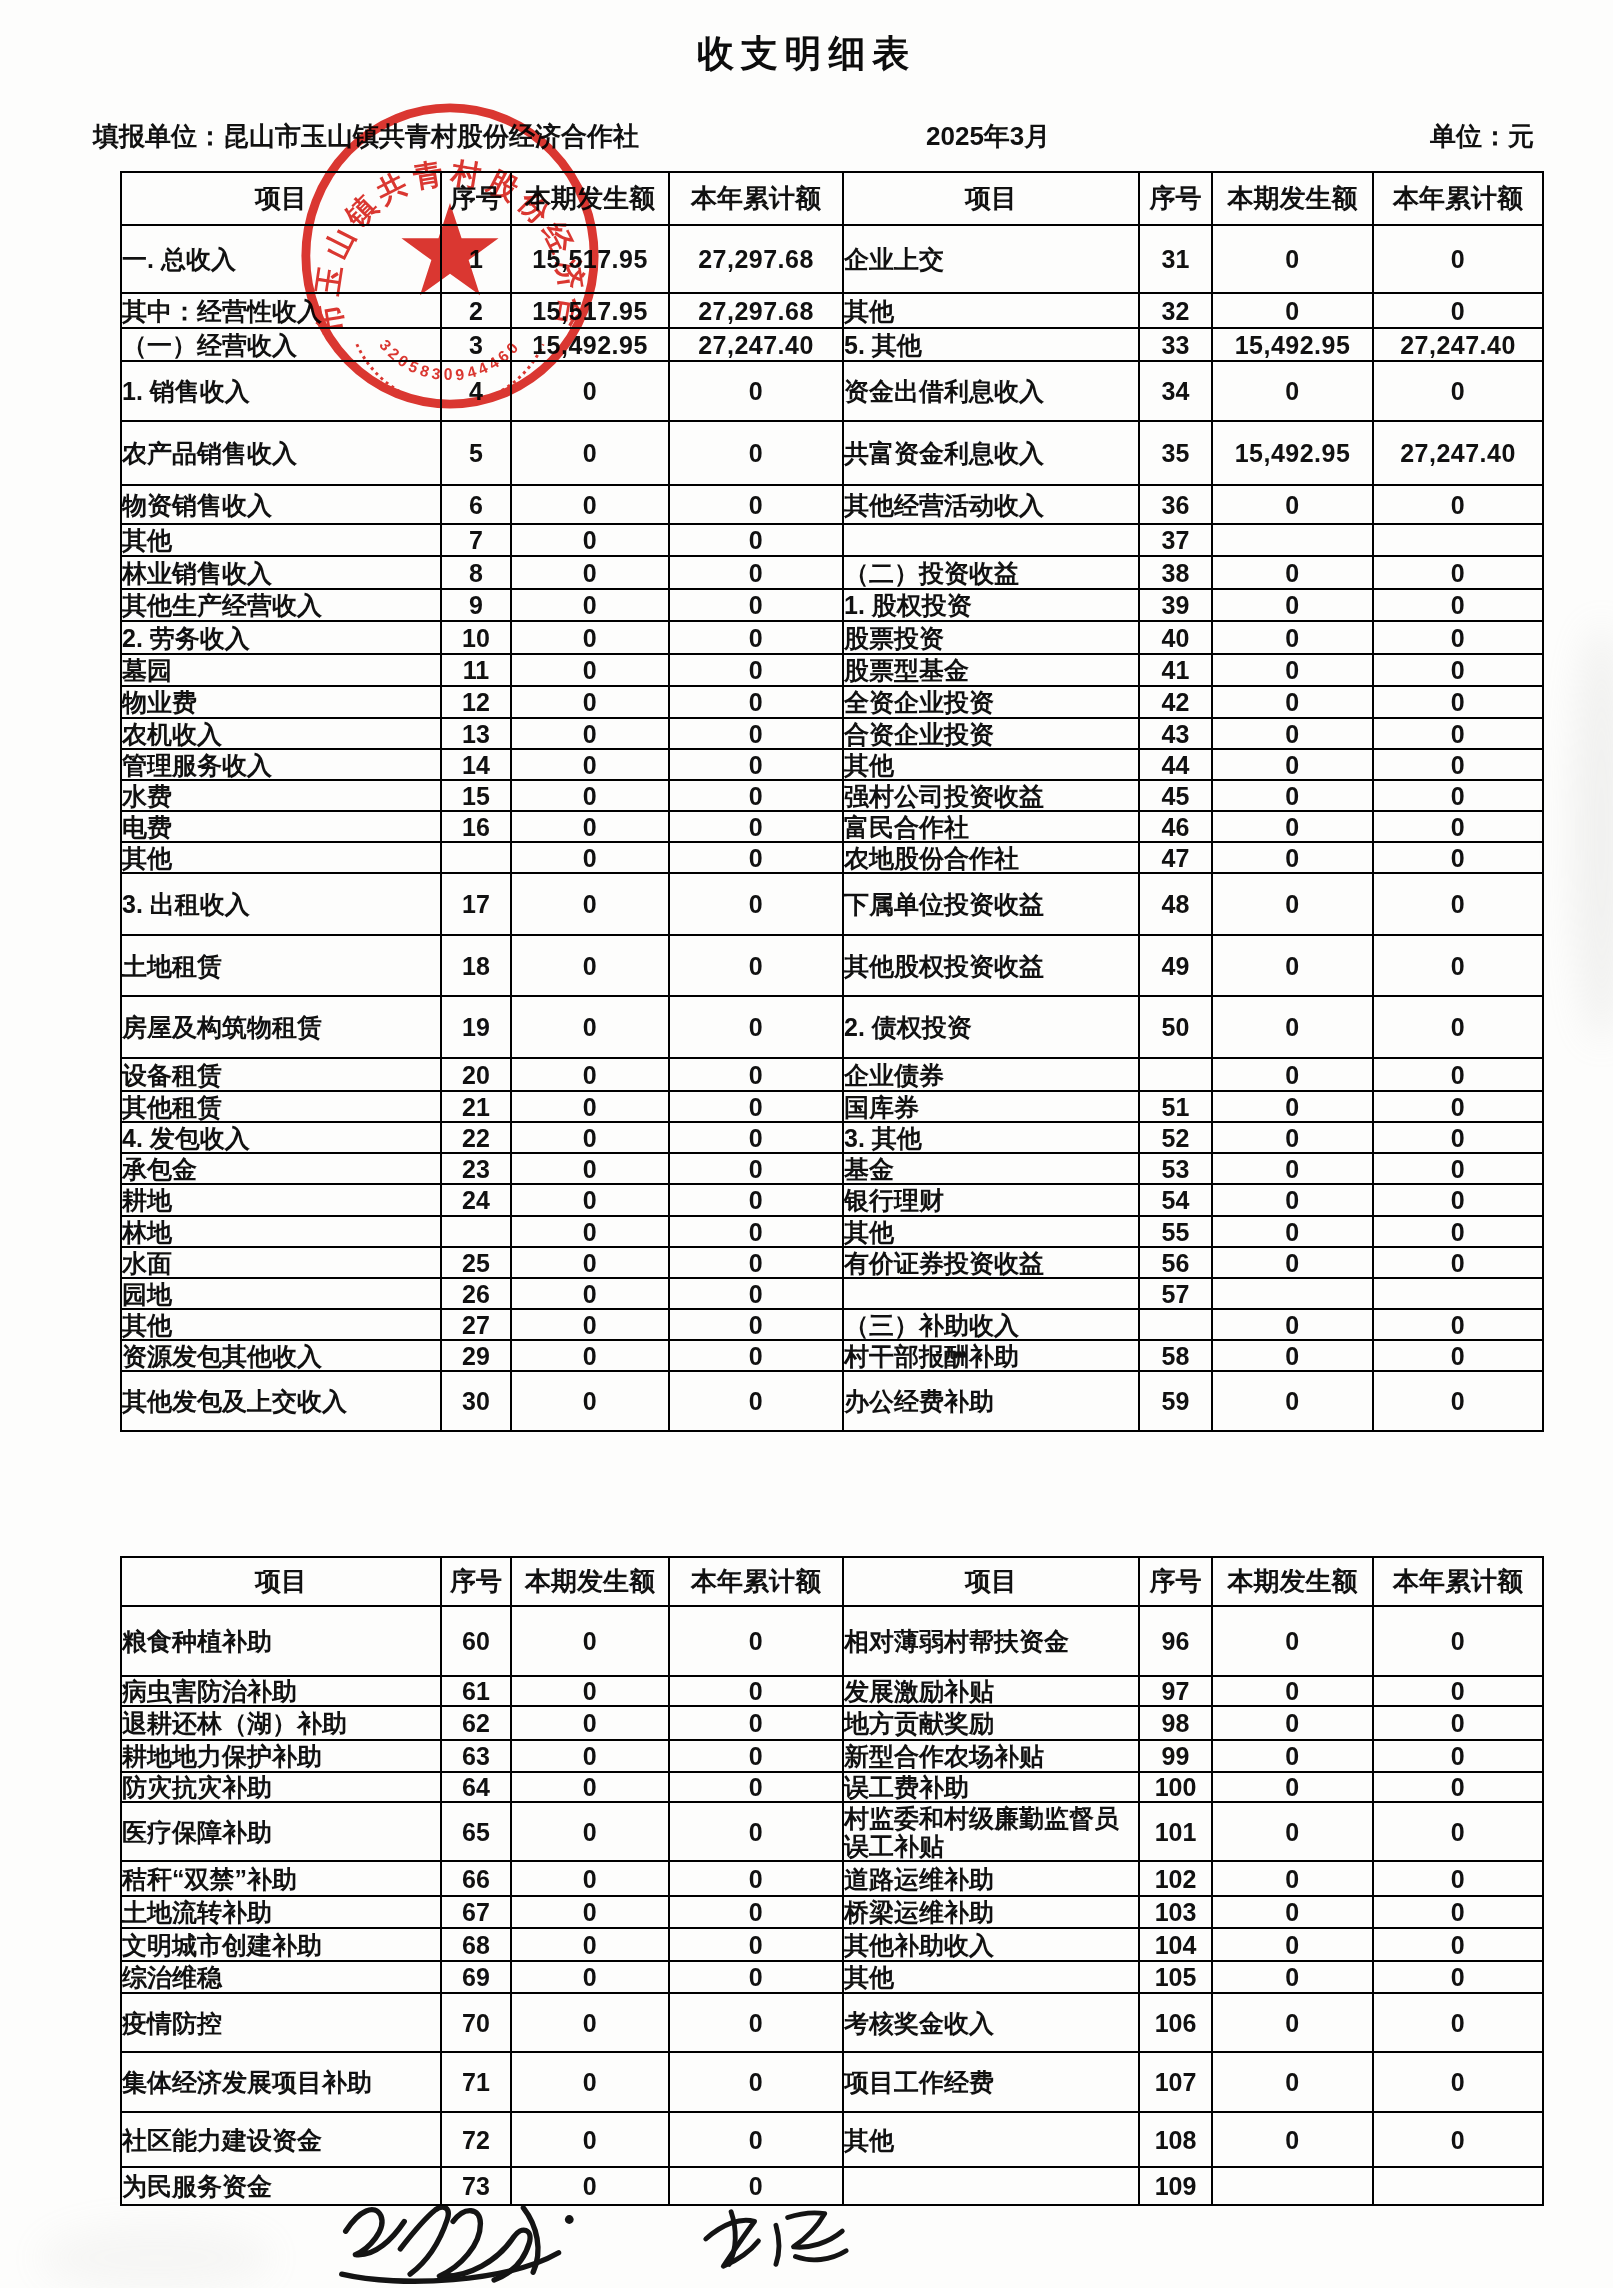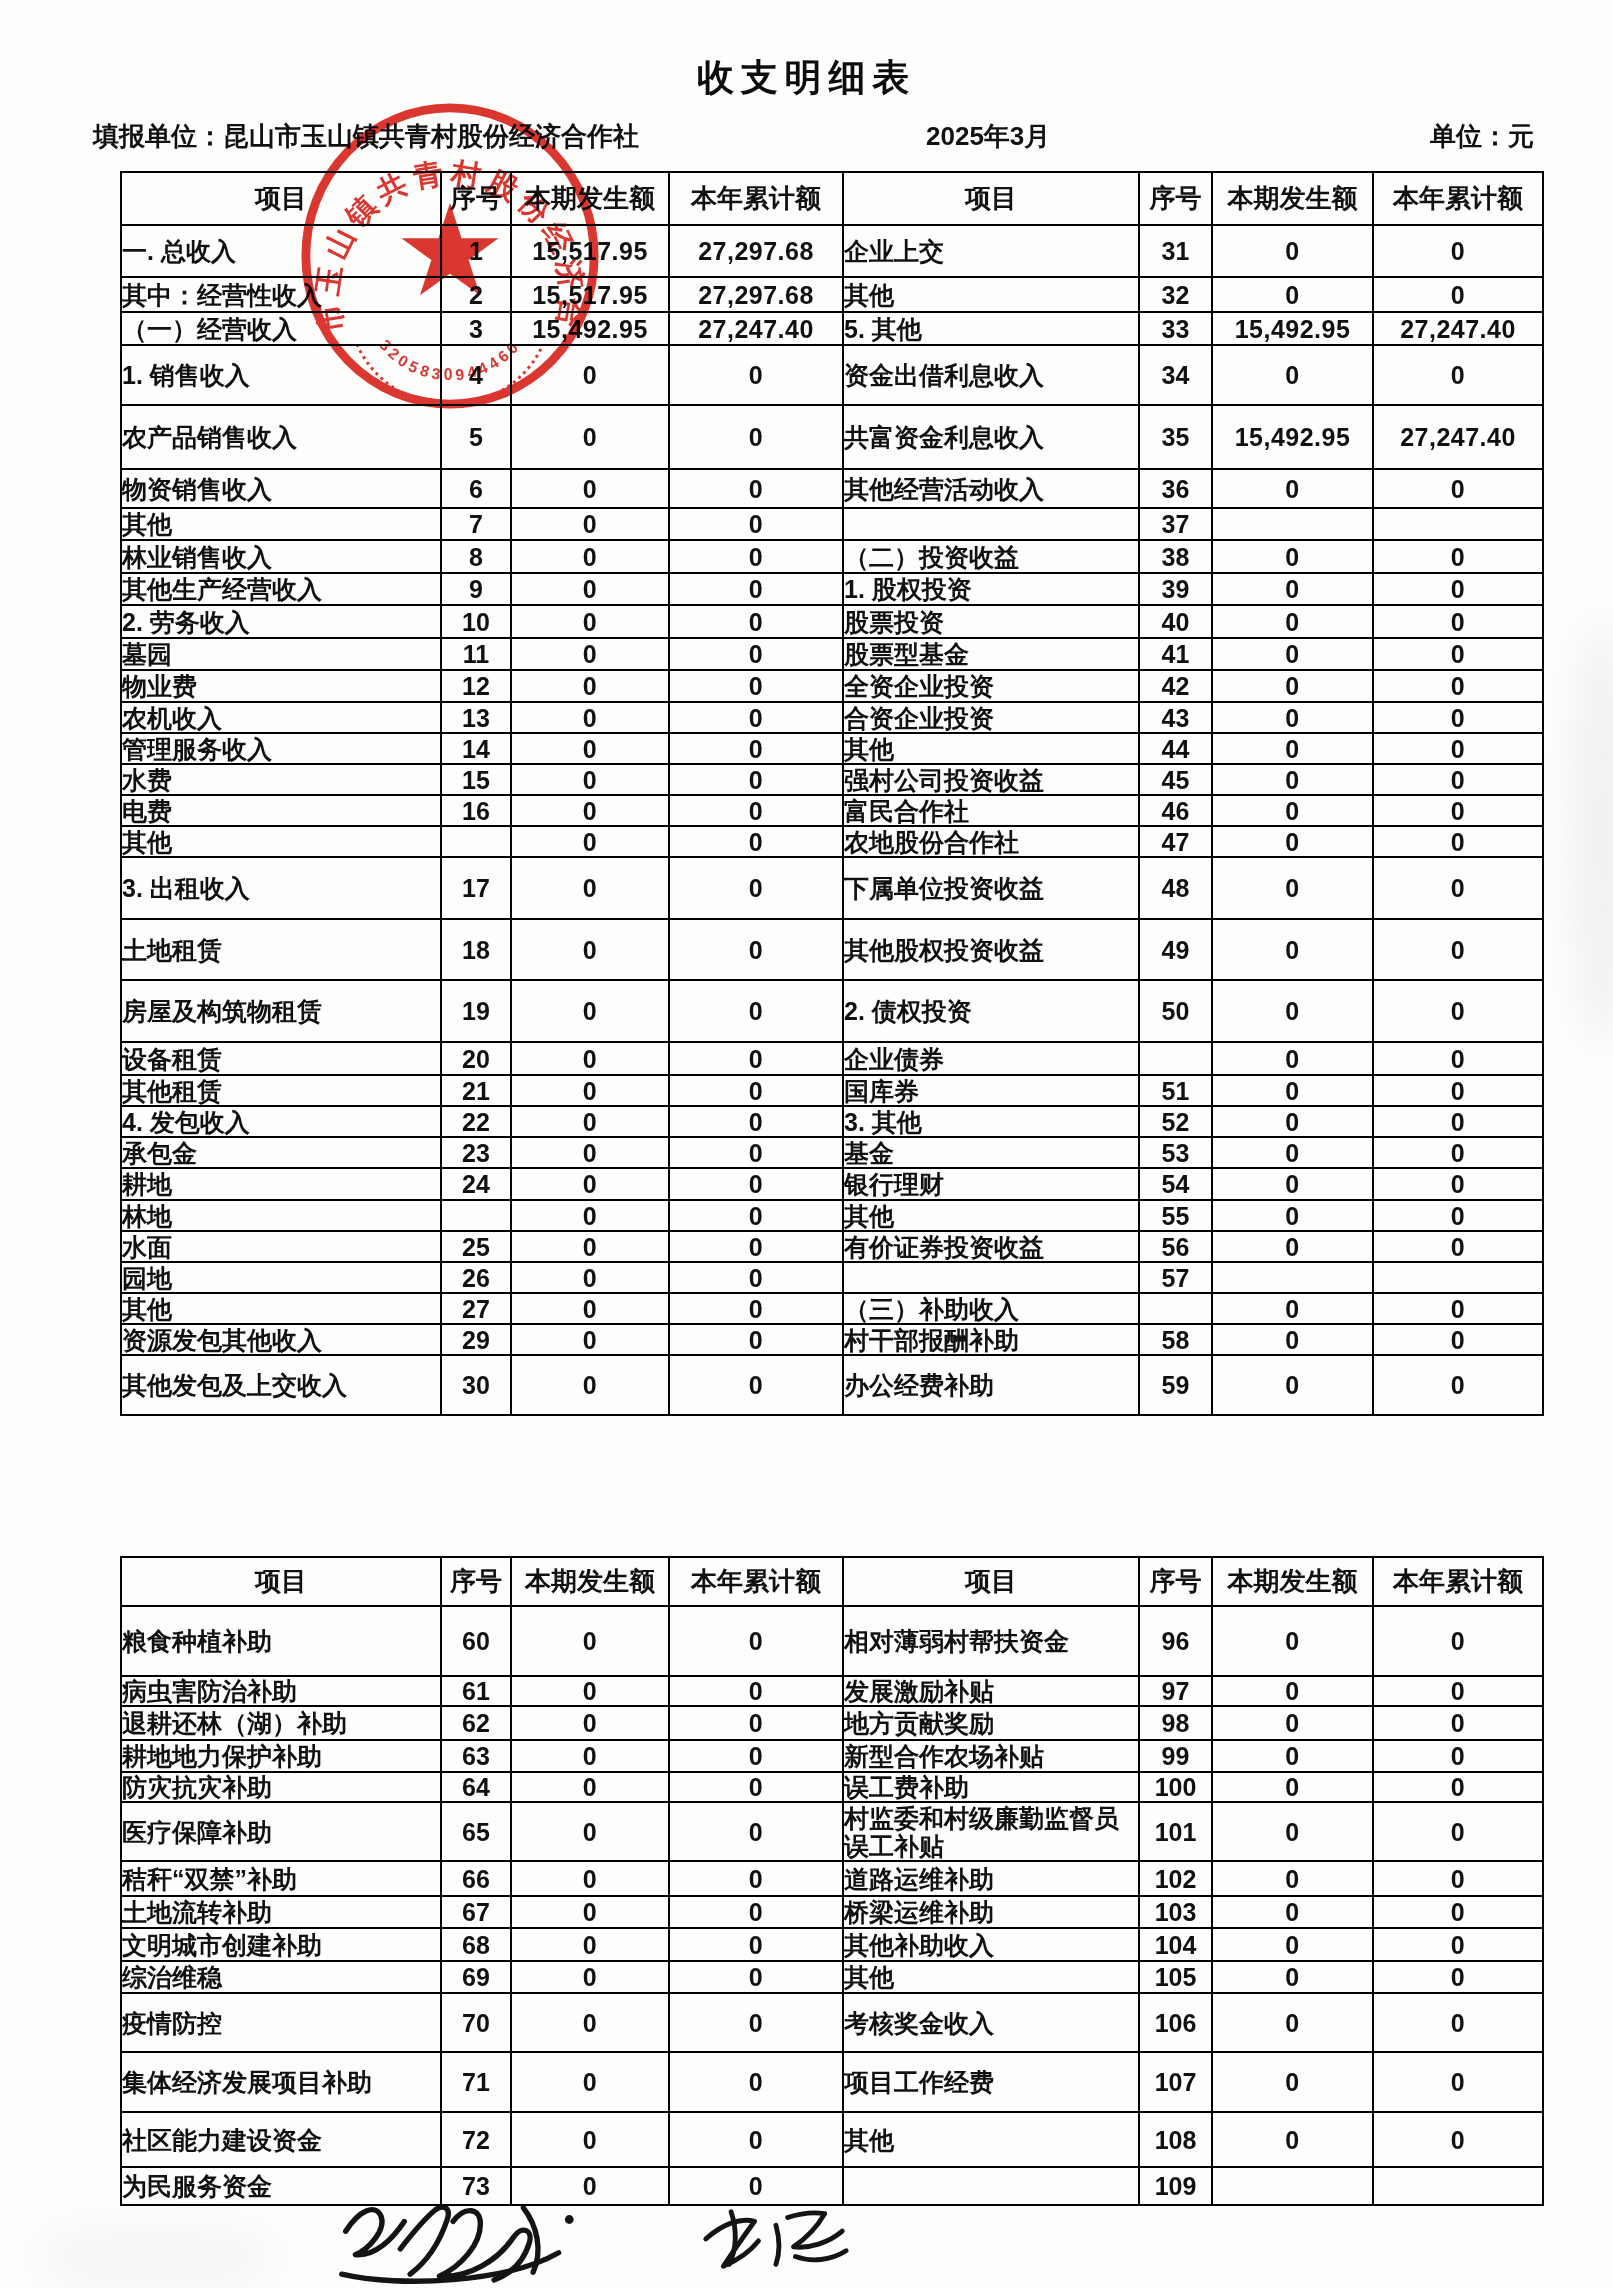--- a/index.html
+++ b/index.html
@@ -3,21 +3,21 @@
 <meta charset="utf-8">
 <style>
   html,body{margin:0;padding:0;background:#e8e8e6;}
   #page{
     position:relative;width:1613px;height:2289px;background:#fdfdfc;
     font-family:"Liberation Sans","DejaVu Sans",sans-serif;color:#111;
     overflow:hidden;
   }
   .title{
     position:absolute;top:29px;left:0;width:100%;text-align:center;
-    font-size:37px;font-weight:bold;letter-spacing:6.8px;color:#0d0d0d;margin-top:24px;
+    font-size:37px;font-weight:bold;letter-spacing:6.8px;color:#0d0d0d;
   }
   .meta{position:absolute;top:119px;left:0;width:100%;height:33px;font-size:26px;font-weight:bold;}
   .meta .report-unit{position:absolute;left:93px;top:0;}
   .meta .period{position:absolute;left:926px;top:0;font-weight:bold;}
   .meta .unit{position:absolute;left:1430px;top:0;}
   table.sheet{
     position:absolute;left:88px;width:1422px;
     border-collapse:collapse;table-layout:fixed;
     background:transparent;
     margin-left:32px;
@@ -88,21 +88,21 @@
           <th>序号</th>
           <th>本期发生额</th>
           <th>本年累计额</th>
           <th>项目</th>
           <th>序号</th>
           <th>本期发生额</th>
           <th>本年累计额</th>
         </tr>
       </thead>
       <tbody>
-        <tr style="height:52px">
+        <tr style="height:68px">
           <td class="item ind0">一. 总收入</td>
           <td class="num">1</td>
           <td class="amt">15,517.95</td>
           <td class="amt">27,297.68</td>
           <td class="item ind1">企业上交</td>
           <td class="num">31</td>
           <td class="amt">0</td>
           <td class="amt">0</td>
         </tr>
         <tr style="height:35px">

